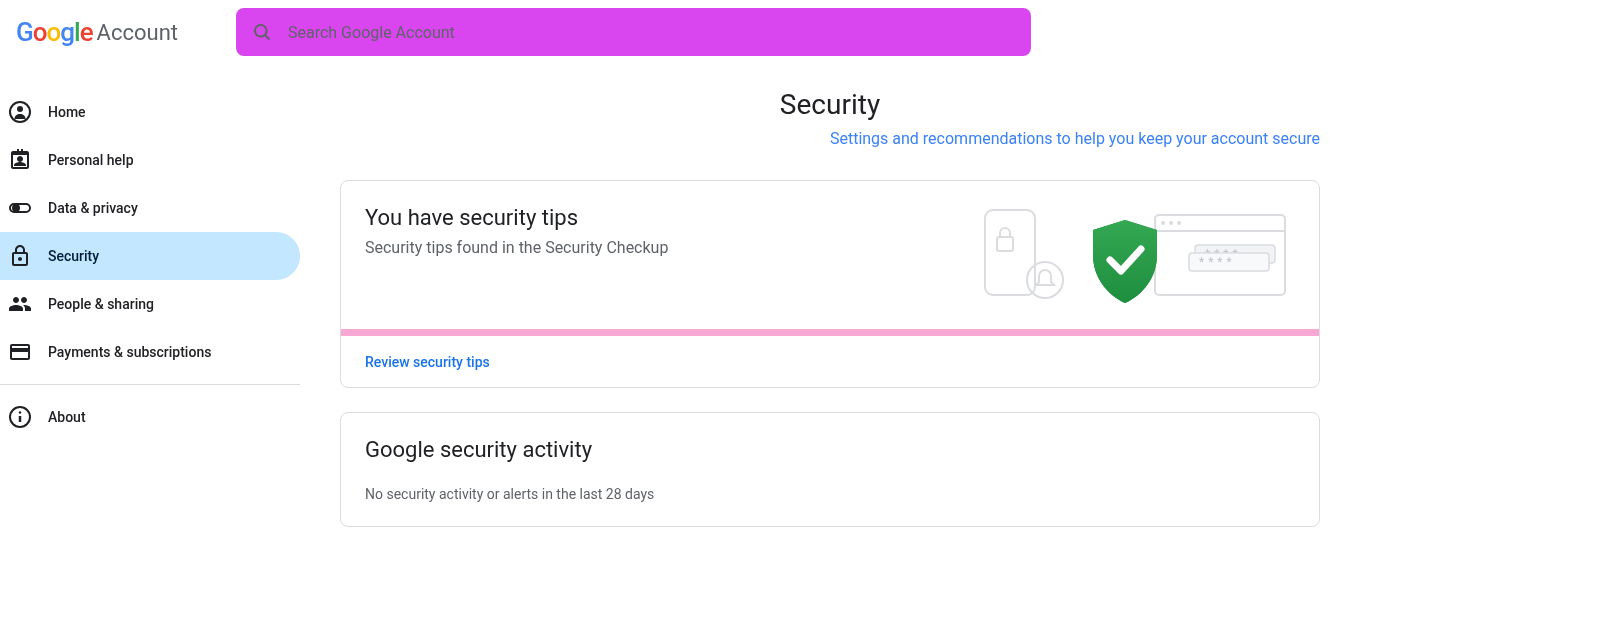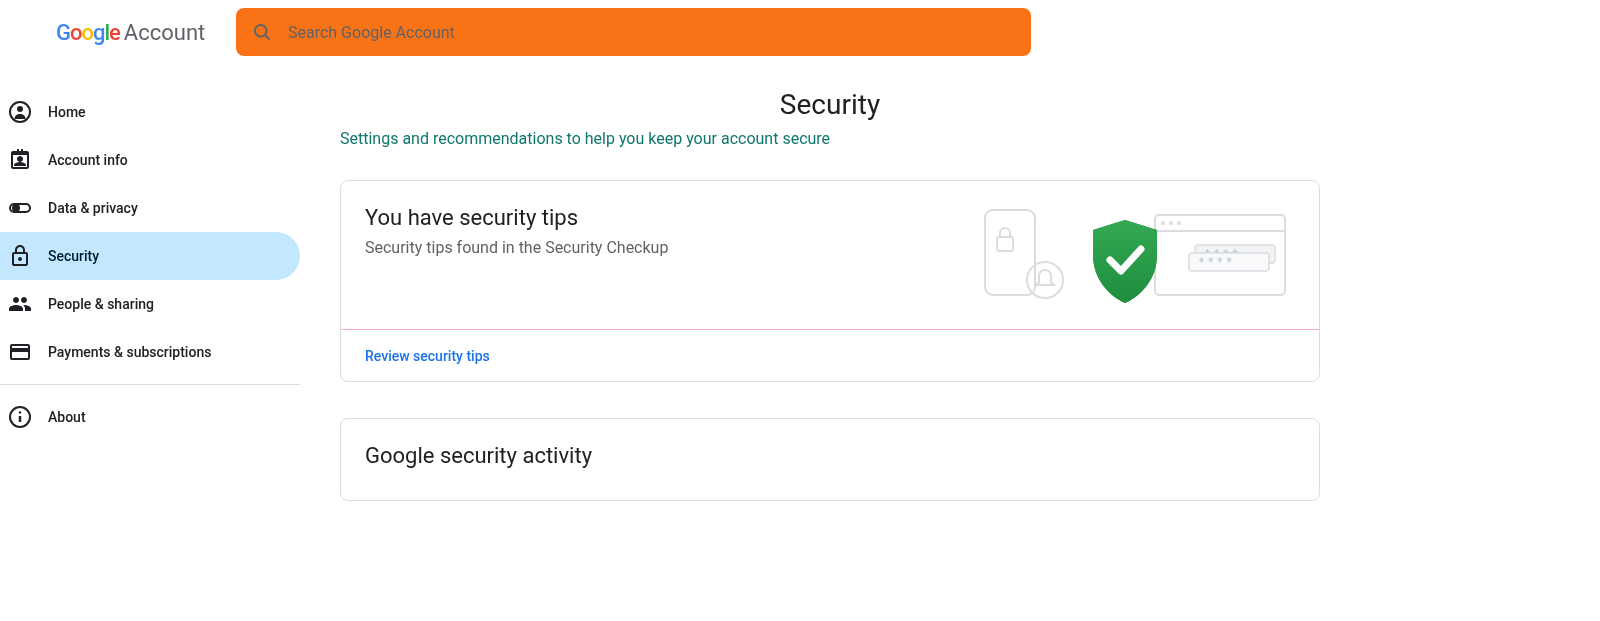--- a/index.html
+++ b/index.html
@@ -17,41 +17,40 @@
       align-items: center;
       padding: 8px 16px;
       height: 64px;
     }
     .logo-container {
       display: flex;
       align-items: center;
       min-width: 220px;
     }
     .logo-google {
-      font-size: 22px;
+      font-size: 26px;
       font-weight: 500;
       letter-spacing: -1px;
-      margin-left: 40px;
     }
     .logo-google .g-b { color: #4285F4; }
     .logo-google .g-r { color: #EA4335; }
     .logo-google .g-y { color: #FBBC05; }
     .logo-google .g-g { color: #34A853; }
     .logo-account {
       font-size: 22px;
       color: #5f6368;
       margin-left: 4px;
       font-weight: 400;
       text-align: right;
     }
     .search-container {
       flex: 0 0 auto;
       width: 795px;
       height: 48px;
-      background: #f97316;
+      background: #d946ef;
       border-radius: 8px;
       display: flex;
       align-items: center;
       padding: 0 16px;
     }
     .search-icon {
       color: #5f6368;
       margin-right: 16px;
       display: flex;
       align-items: center;
@@ -110,29 +109,29 @@
       max-width: 1060px;
     }
     .page-title {
       text-align: center;
       font-size: 28px;
       font-weight: 400;
       color: #202124;
       margin-bottom: 8px;
     }
     .page-subtitle {
-      text-align: left;
+      text-align: right;
       font-size: 16px;
-      color: #0f766e;
+      color: #3b82f6;
       margin-bottom: 32px;
     }
     .card {
       border: 1px solid #dadce0;
       border-radius: 8px;
-      margin-bottom: 36px;
+      margin-bottom: 24px;
       overflow: hidden;
     }
     .card-body {
       padding: 24px;
       display: flex;
       align-items: flex-start;
       justify-content: space-between;
     }
     .card-body.simple {
       display: block;
@@ -147,21 +146,21 @@
       font-size: 16px;
       color: #5f6368;
     }
     .card-illustration {
       width: 320px;
       height: 100px;
       position: relative;
       flex-shrink: 0;
     }
     .card-footer {
-      border-top: 1px solid #f9a8d4;
+      border-top: 7px solid #f9a8d4;
       padding: 16px 24px;
     }
     .card-link {
       color: #1a73e8;
       font-size: 14px;
       font-weight: 500;
       text-decoration: none;
       cursor: pointer;
     }
     .activity-desc {
@@ -202,21 +201,21 @@
         </svg>
       </span>
       <span>Home</span>
     </div>
     <div class="sidebar-item">
       <span class="icon">
         <svg width="24" height="24" viewBox="0 0 24 24" fill="currentColor">
           <path d="M19 3h-4V1h-2v2H11V1H9v2H5c-1.1 0-2 .9-2 2v14c0 1.1.9 2 2 2h14c1.1 0 2-.9 2-2V5c0-1.1-.9-2-2-2zm0 16H5V7h14v12zM12 8c-1.66 0-3 1.34-3 3s1.34 3 3 3 3-1.34 3-3-1.34-3-3-3zm6 10H6v-1c0-2 4-3.1 6-3.1s6 1.1 6 3.1v1z"></path>
         </svg>
       </span>
-      <span>Account info</span>
+      <span>Personal help</span>
     </div>
     <div class="sidebar-item">
       <span class="icon">
         <svg width="24" height="24" viewBox="0 0 24 24" fill="currentColor">
           <rect x="2" y="8" width="20" height="8" rx="4" fill="none" stroke="currentColor" stroke-width="2"></rect>
           <circle cx="8" cy="12" r="4"></circle>
         </svg>
       </span>
       <span>Data &amp; privacy</span>
     </div>
@@ -300,16 +299,17 @@
         </div>
       </div>
       <div class="card-footer">
         <a class="card-link">Review security tips</a>
       </div>
     </section>
 
     <section class="card">
       <div class="card-body simple">
         <h2 class="card-title">Google security activity</h2>
+        <p class="activity-desc">No security activity or alerts in the last 28 days</p>
       </div>
     </section>
   </main>
 </div>
 
 </body></html>

